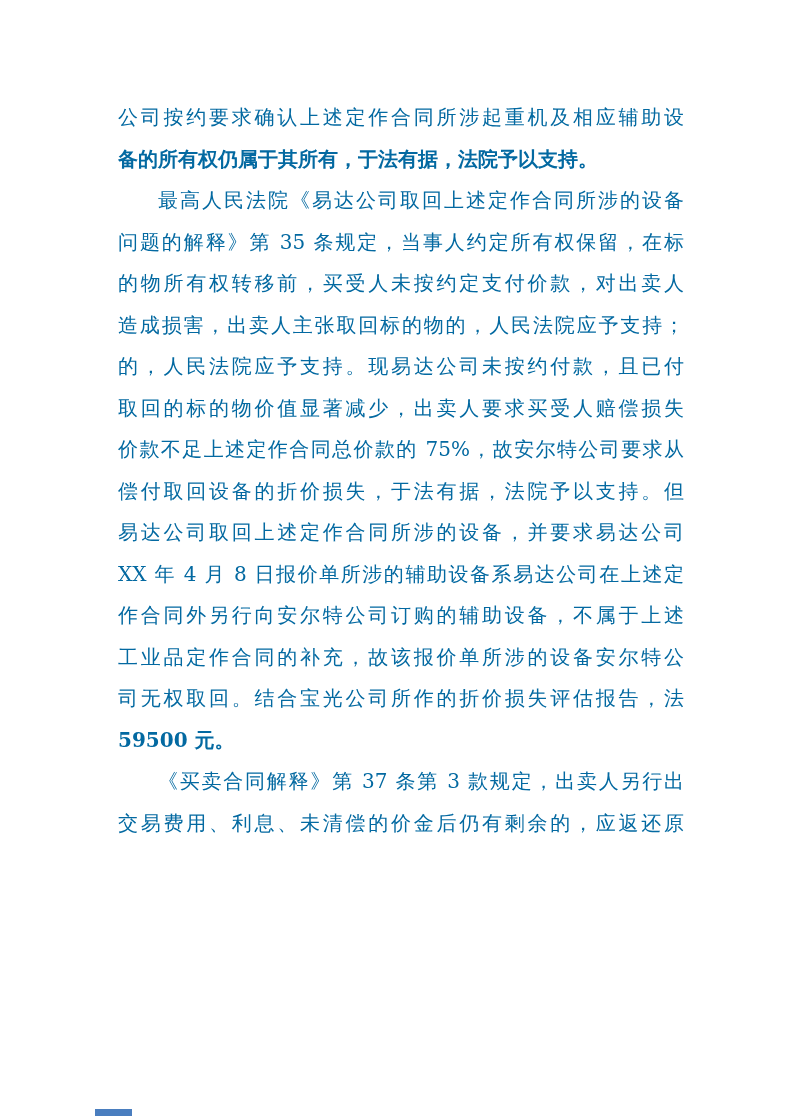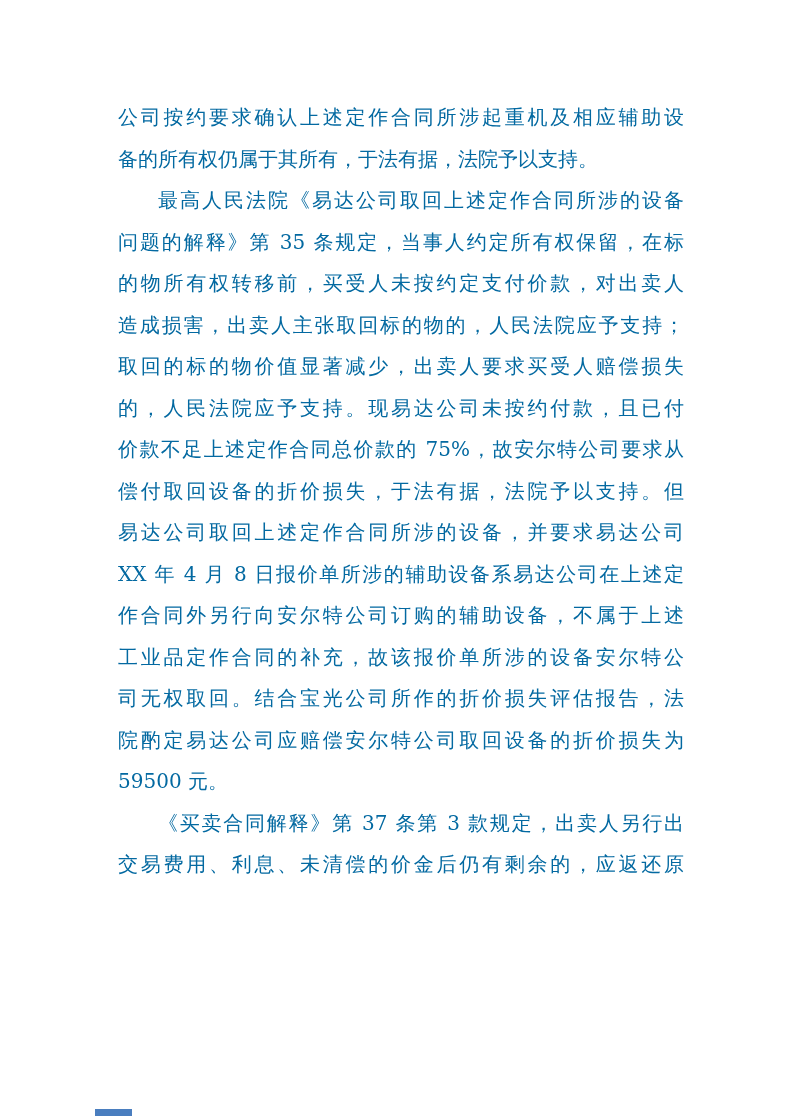--- a/index.html
+++ b/index.html
@@ -30,20 +30,21 @@
   .line {
     height: 41.5px;
     line-height: 41.5px;
     text-align: justify;
     text-align-last: justify;
     overflow: hidden;
   }
   .line.no-justify {
     text-align: left;
     text-align-last: left;
+    font-weight: bold;
   }
   .line.indented {
     text-indent: 2em;
   }
   .bottom-marker {
     position: absolute;
     left: 95px;
     top: 1109px;
     width: 37px;
     height: 7px;
@@ -56,30 +57,29 @@
   <div class="text-block" id="text-block">
       <div class="paragraph">
         <div class="line">公司按约要求确认上述定作合同所涉起重机及相应辅助设</div>
         <div class="line no-justify">备的所有权仍属于其所有，于法有据，法院予以支持。</div>
       </div>
       <div class="paragraph">
         <div class="line indented">最高人民法院《易达公司取回上述定作合同所涉的设备</div>
         <div class="line">问题的解释》第 35 条规定，当事人约定所有权保留，在标</div>
         <div class="line">的物所有权转移前，买受人未按约定支付价款，对出卖人</div>
         <div class="line">造成损害，出卖人主张取回标的物的，人民法院应予支持；</div>
+        <div class="line">的，人民法院应予支持。现易达公司未按约付款，且已付</div>
         <div class="line">取回的标的物价值显著减少，出卖人要求买受人赔偿损失</div>
-        <div class="line">的，人民法院应予支持。现易达公司未按约付款，且已付</div>
         <div class="line">价款不足上述定作合同总价款的 75%，故安尔特公司要求从</div>
         <div class="line">偿付取回设备的折价损失，于法有据，法院予以支持。但</div>
         <div class="line">易达公司取回上述定作合同所涉的设备，并要求易达公司</div>
         <div class="line">XX 年 4 月 8 日报价单所涉的辅助设备系易达公司在上述定</div>
         <div class="line">作合同外另行向安尔特公司订购的辅助设备，不属于上述</div>
         <div class="line">工业品定作合同的补充，故该报价单所涉的设备安尔特公</div>
         <div class="line">司无权取回。结合宝光公司所作的折价损失评估报告，法</div>
-        <div class="line">院酌定易达公司应赔偿安尔特公司取回设备的折价损失为</div>
         <div class="line no-justify">59500 元。</div>
       </div>
       <div class="paragraph">
         <div class="line indented">《买卖合同解释》第 37 条第 3 款规定，出卖人另行出</div>
         <div class="line">交易费用、利息、未清偿的价金后仍有剩余的，应返还原</div>
       </div>
     </div>
   <div class="bottom-marker" id="bottom-marker" style="background: rgb(74, 126, 191);"></div>
 </div>
 

